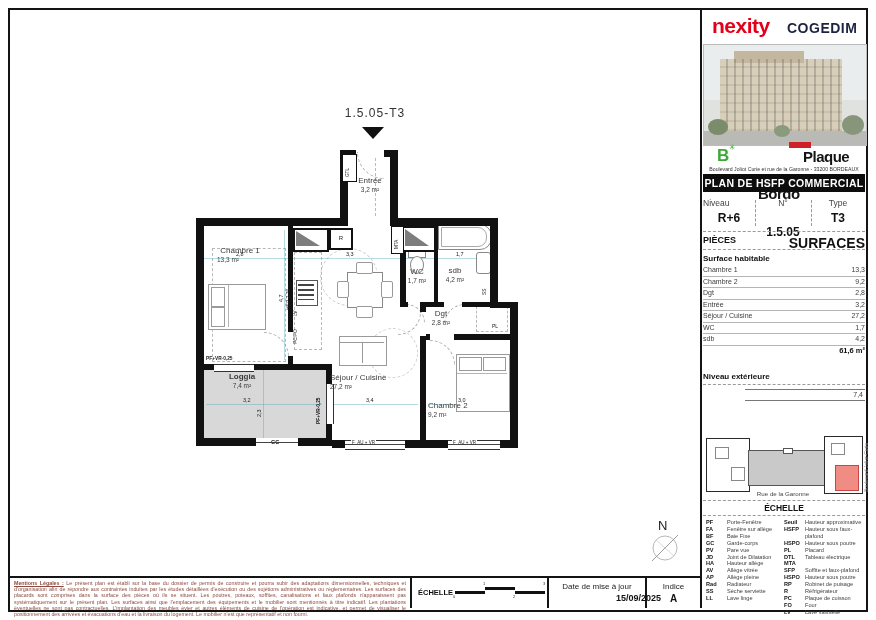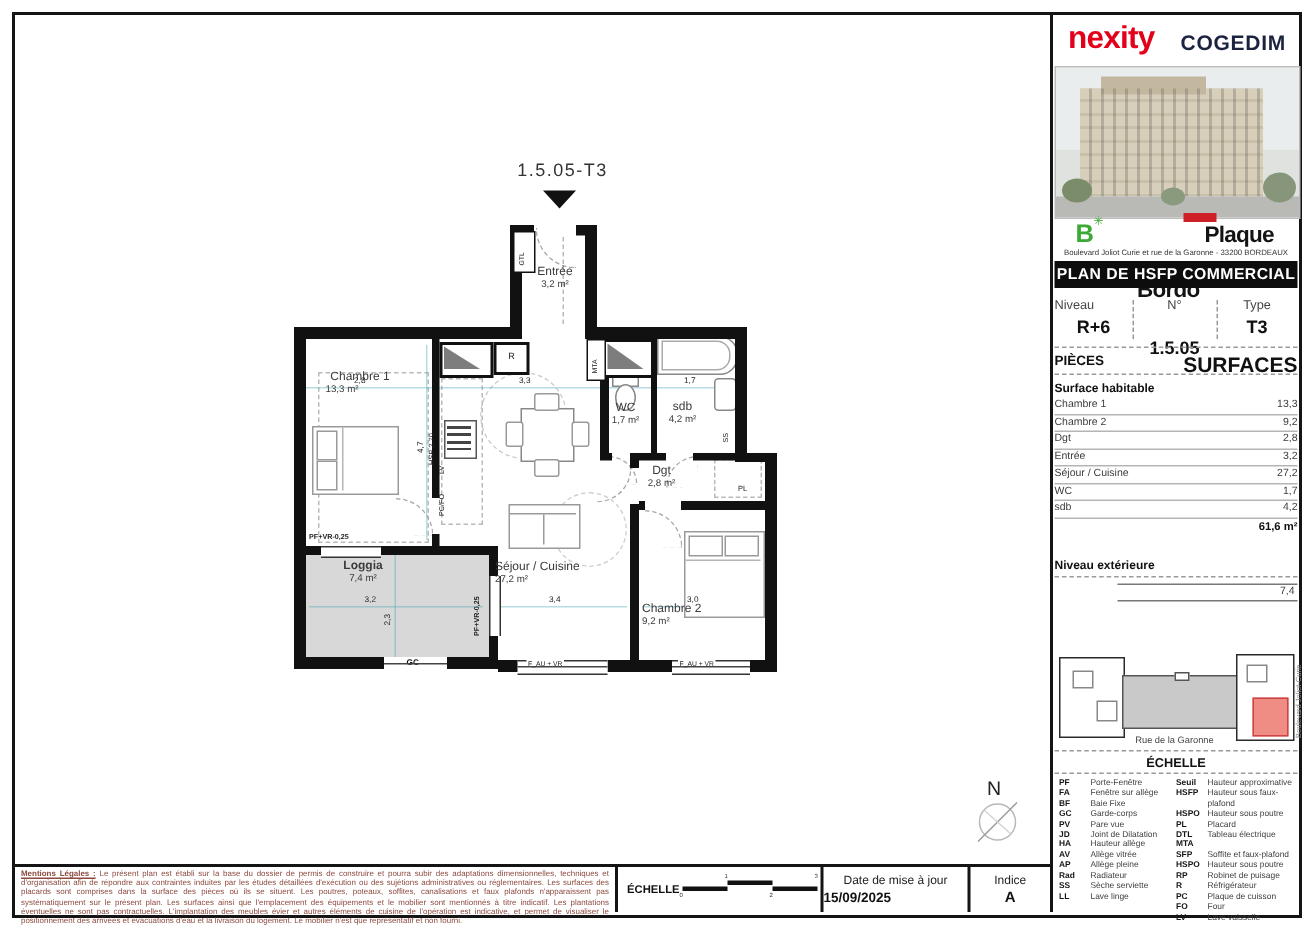--- a/index.html
+++ b/index.html
@@ -425,16 +425,16 @@
     <div class="abs" style="left:30px;top:1px;width:30px;height:3px;background:#111;"></div>
     <div class="abs" style="left:0px;top:5px;width:30px;height:3px;background:#111;"></div>
     <div class="abs" style="left:60px;top:5px;width:30px;height:3px;background:#111;"></div>
     <span class="abs" style="left:-2px;top:8px;font-size:4px;color:#333;">0</span>
     <span class="abs" style="left:28px;top:-5px;font-size:4px;color:#333;">1</span>
     <span class="abs" style="left:58px;top:8px;font-size:4px;color:#333;">2</span>
     <span class="abs" style="left:88px;top:-5px;font-size:4px;color:#333;">3</span>
   </div>
 
   <div class="abs" style="left:549px;top:582px;width:96px;text-align:center;font-size:8px;color:#222;">Date de mise à jour</div>
-  <div class="abs" style="left:549px;top:593px;width:96px;text-align:left;font-size:9px;font-weight:bold;color:#111;">15/09/2025</div>
+  <div class="abs" style="left:549px;top:593px;width:96px;text-align:right;font-size:9px;font-weight:bold;color:#111;padding-left:16px;">15/09/2025</div>
   <div class="abs" style="left:647px;top:582px;width:53px;text-align:center;font-size:8px;color:#222;">Indice</div>
   <div class="abs" style="left:647px;top:593px;width:53px;text-align:center;font-size:10px;font-weight:bold;color:#111;">A</div>
 </div>
 
 </body></html>

